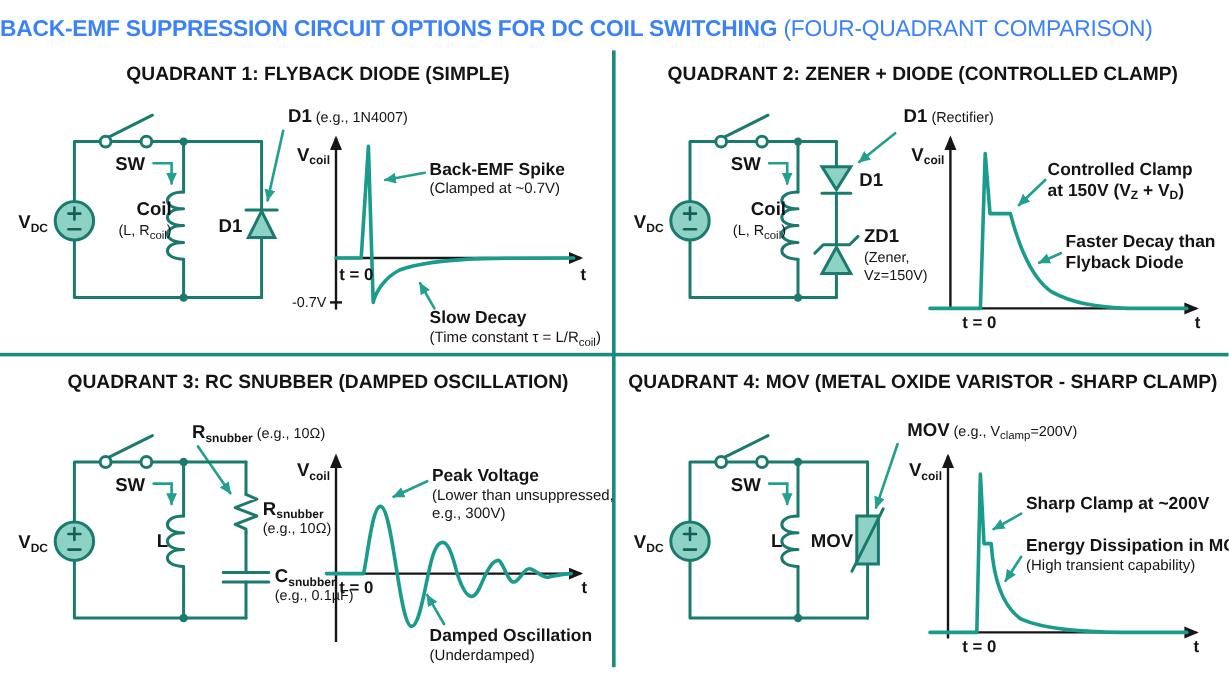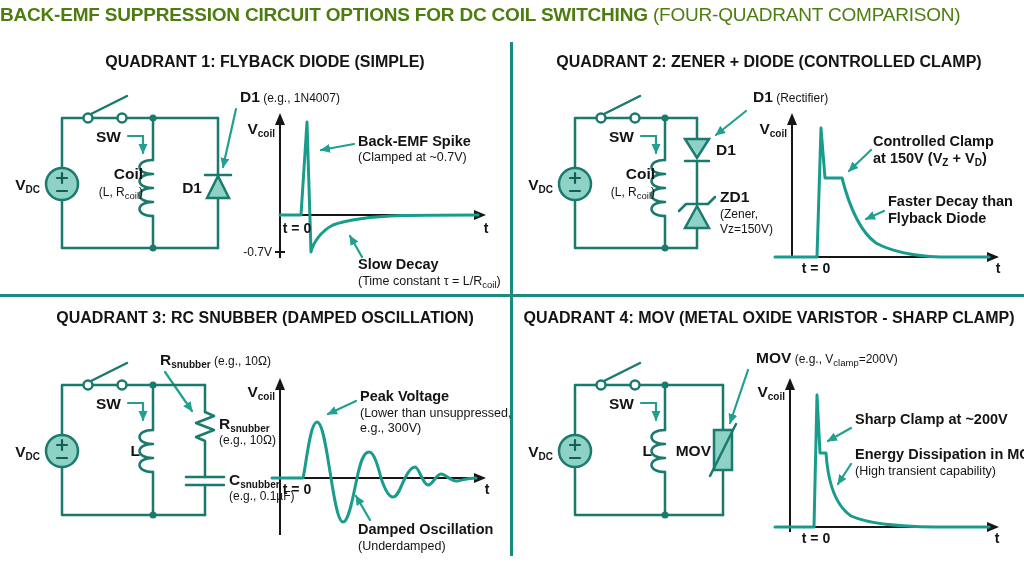--- a/index.html
+++ b/index.html
@@ -1,19 +1,19 @@
 <!DOCTYPE html>
 <html><head>
 <meta charset="utf-8">
 <style>
   html,body{margin:0;padding:0;background:#fff;}
   #page{position:relative;width:1024px;height:572px;background:#fff;overflow:hidden;
         font-family:"Liberation Sans",sans-serif;}
-  .main-title{position:absolute;top:4px;left:0;width:920px;text-align:center;
-        font-size:19px;color:#4d7c0f;white-space:nowrap;letter-spacing:-0.2px;}
+  .main-title{position:absolute;top:14px;left:0;width:920px;text-align:center;
+        font-size:19px;color:#3b82f6;white-space:nowrap;letter-spacing:-0.2px;}
   .main-title .tmain{font-weight:700;}
   .main-title .tparen{font-weight:400;}
   .divider-h{position:absolute;left:0;top:294px;width:1024px;height:3px;background:#1b8a80;}
   .divider-v{position:absolute;left:510px;top:42px;width:3px;height:514px;background:#1b8a80;}
   svg{position:absolute;overflow:visible;}
   svg text{font-family:"Liberation Sans",sans-serif;fill:#141414;}
   .qtitle{font-size:16px;font-weight:700;}
   .clabel{font-size:15.5px;font-weight:700;}
   .csub{font-size:12px;font-weight:400;}
   .ann{font-size:14.5px;font-weight:700;}

